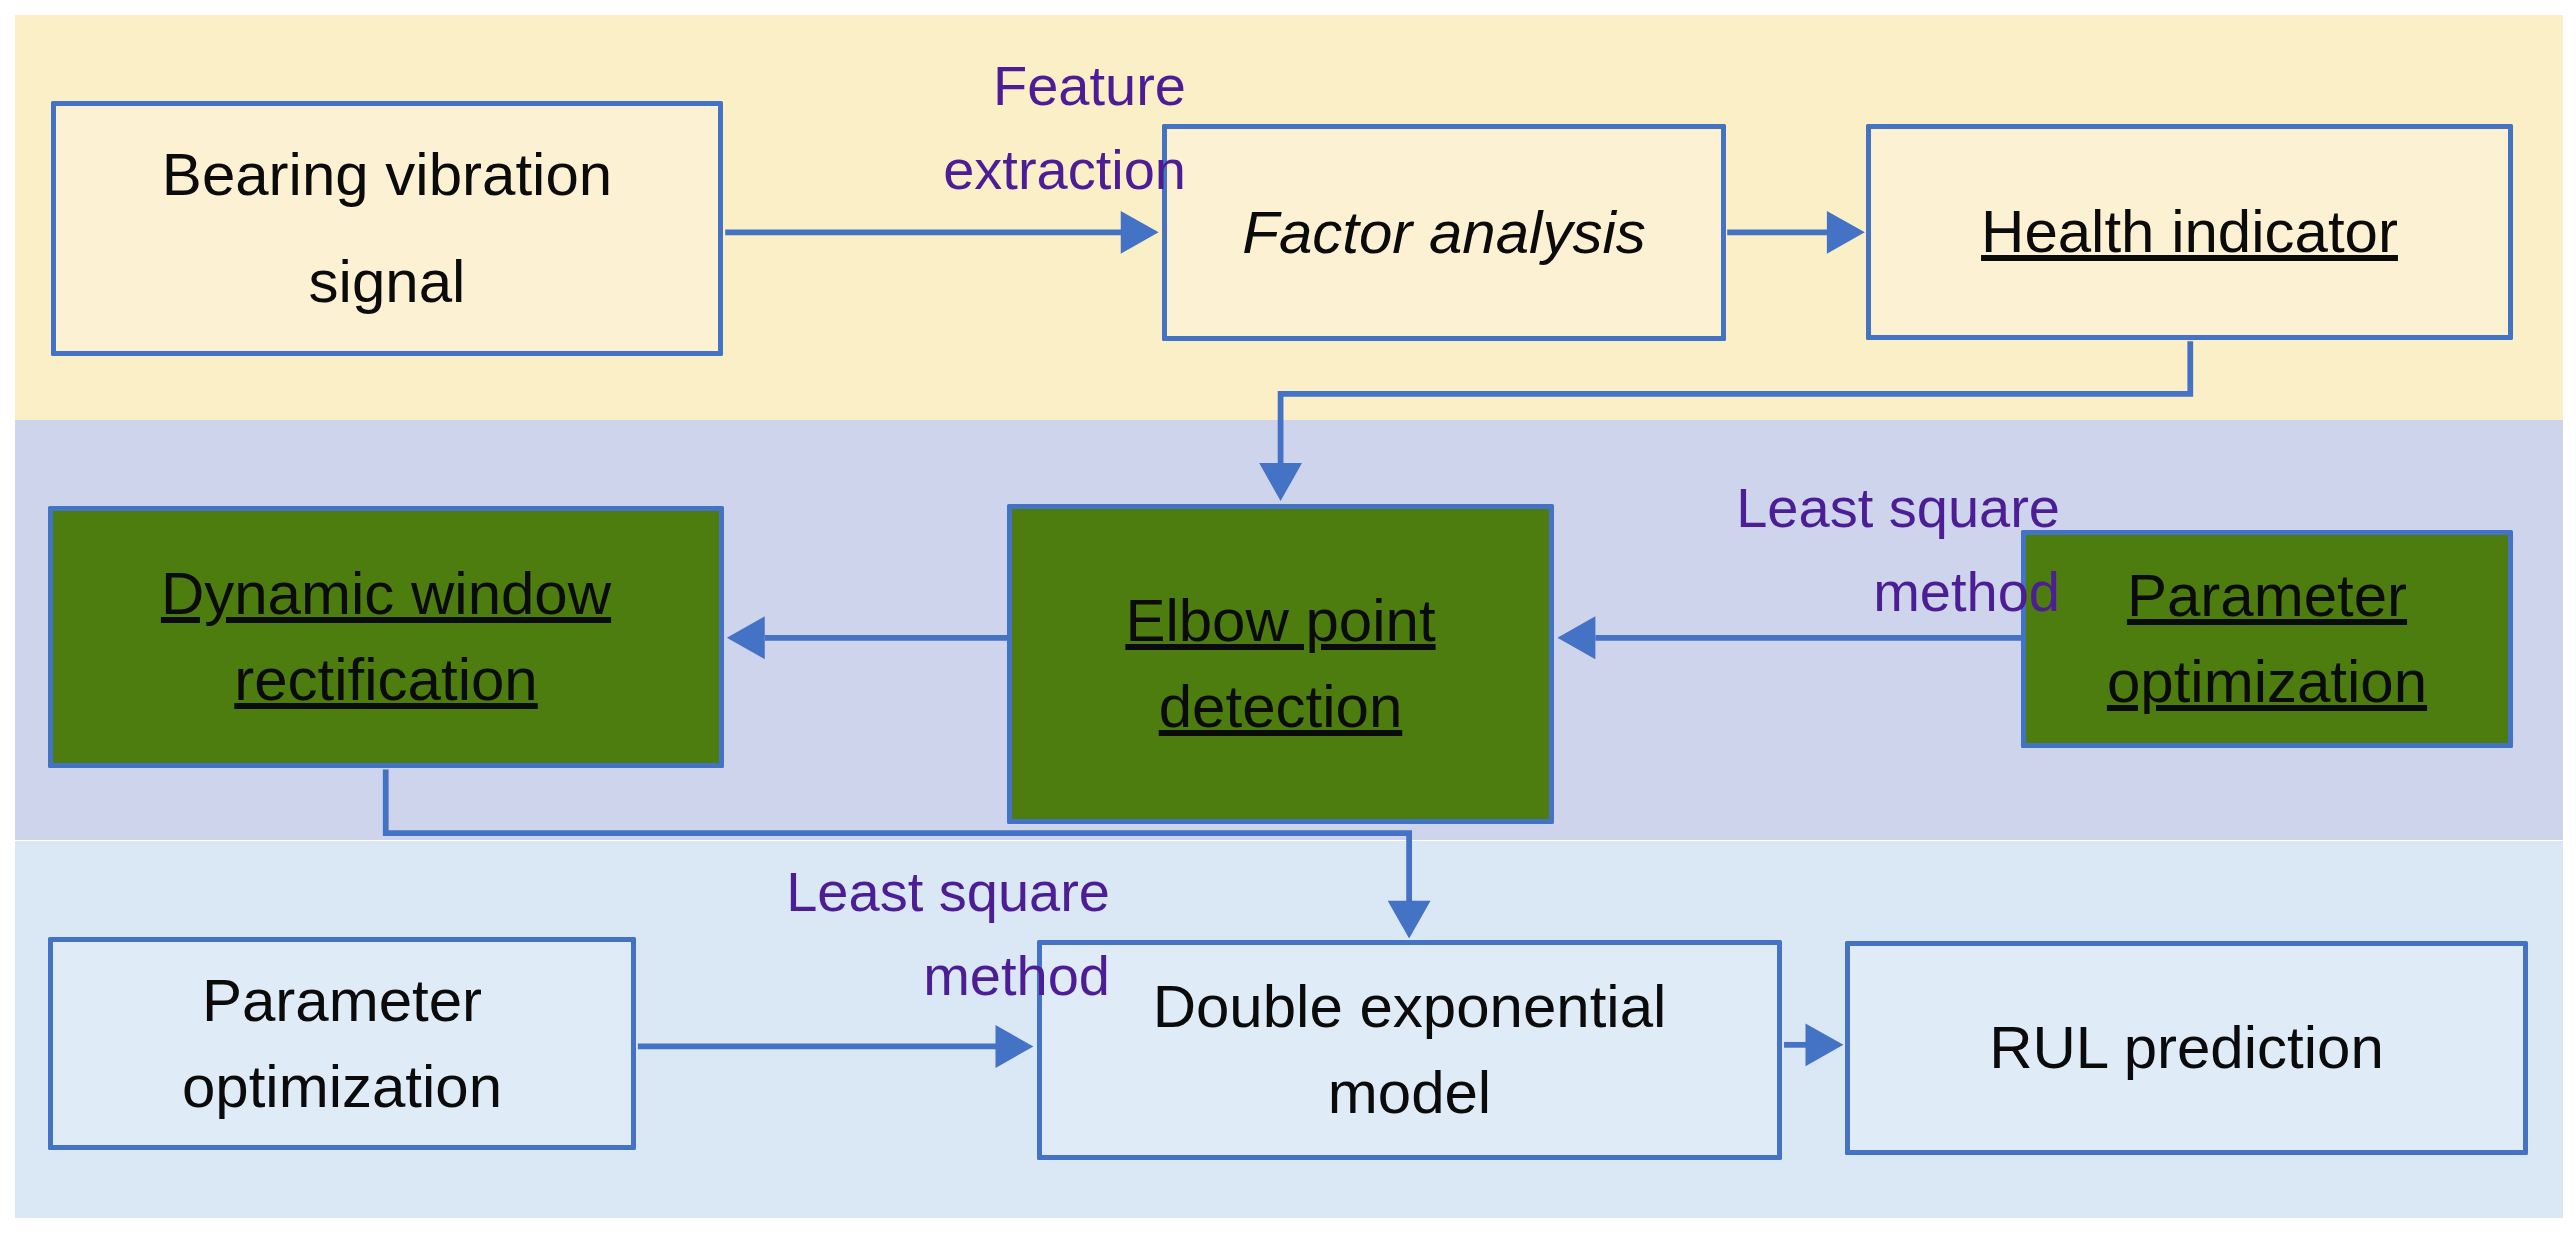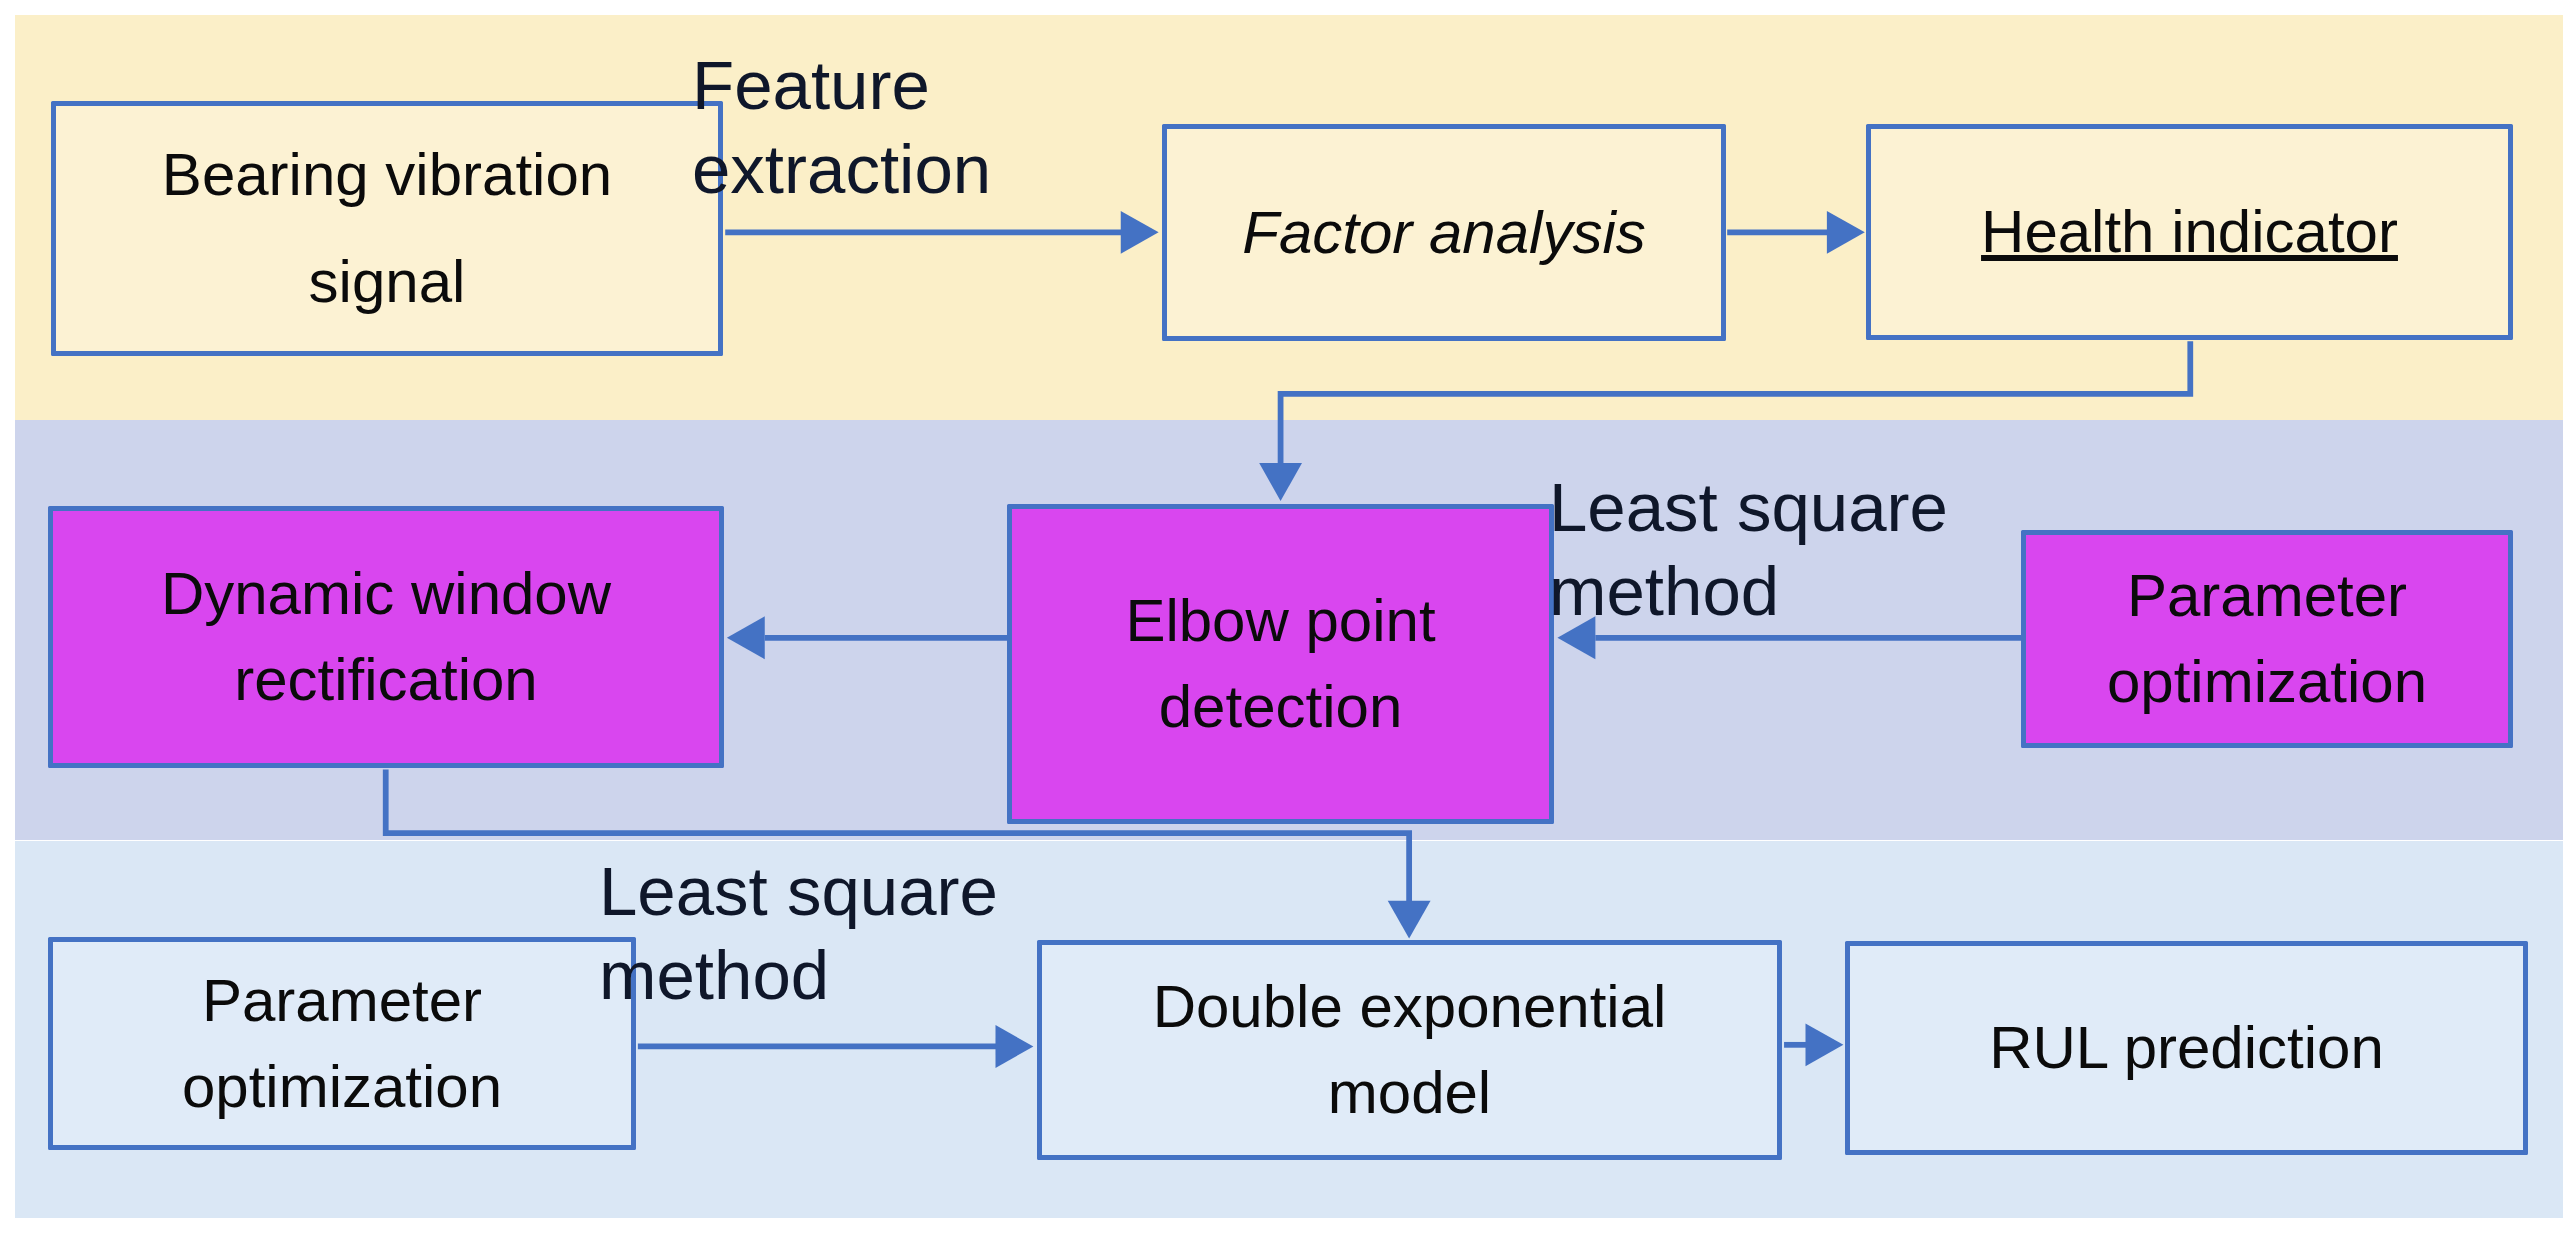--- a/index.html
+++ b/index.html
@@ -25,29 +25,29 @@
     align-items: center;
     justify-content: center;
     text-align: center;
     color: #0b0b0b;
     font-size: 60px;
     line-height: 86px;
     box-sizing: border-box;
   }
   .node span { display: block; white-space: nowrap; }
   .node-yellow { background: #fcf2d3; }
-  .node-lav    { background: #d946ef; }
+  .node-lav    { background: #4d7c0f; text-decoration: underline; }
   .node-blue   { background: #e0ebf8; }
 
   .flow-label {
     position: absolute;
-    color: #0f172a;
-    font-size: 69px;
+    color: #4c1d95;
+    font-size: 56px;
     line-height: 84px;
-    text-align: left;
+    text-align: right;
   }
   .flow-label span { display: block; white-space: nowrap; }
 
   svg.connectors {
     position: absolute;
     left: 0; top: 0;
     width: 2576px;
     height: 1236px;
     pointer-events: none;
   }

